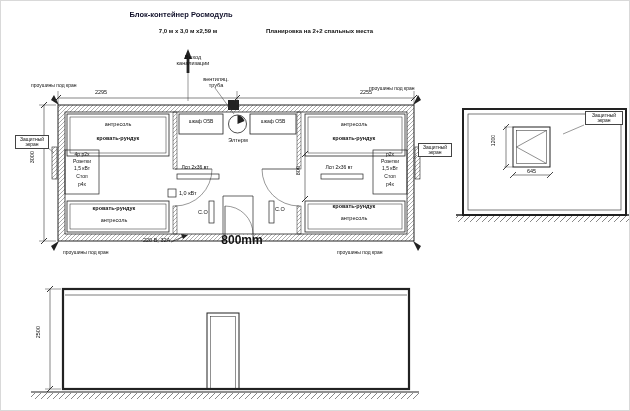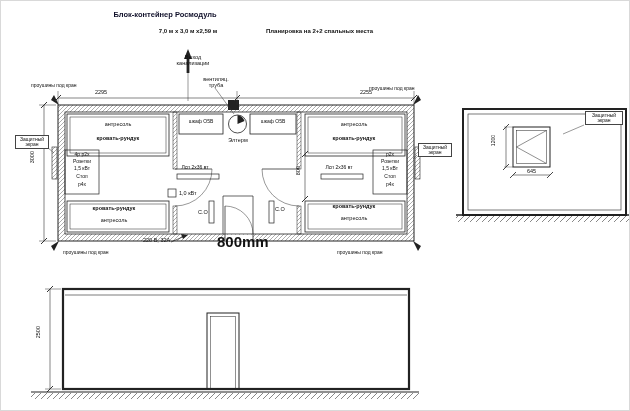--- a/index.html
+++ b/index.html
@@ -6,21 +6,21 @@
   .canvas{
     position:relative;width:630px;height:411px;background:#fff;
     font-family:"Liberation Sans", sans-serif;color:#111;
     overflow:hidden;border:1px solid #d9d9d9;box-sizing:border-box;
   }
   svg{position:absolute;left:0;top:0;}
   .lbl{position:absolute;font-size:6px;line-height:1.12;color:#111;text-align:center;}
   .s5{font-size:5px;}
   .s55{font-size:5.5px;}
   .s7{font-size:7.5px;}
-  .s9{font-size:15px;}
+  .s9{font-size:12px;}
   .bold{font-weight:bold;}
   .nowrap{white-space:nowrap;}
   .leftal{text-align:left;}
   .boxed{border:0.5px solid #444;background:#fff;padding:0.5px 1px;}
   .vtext{writing-mode:vertical-rl;transform:rotate(180deg);white-space:nowrap;}
   .navy{color:#10102a;}
 </style>
 </head>
 <body>
 
@@ -187,21 +187,21 @@
         <line x1="46" y1="291" x2="52" y2="285" stroke-width="1"></line>
         <line x1="46" y1="391" x2="52" y2="385" stroke-width="1"></line>
       </g>
       <g>
         <line x1="30" y1="391" x2="418" y2="391" stroke="#222" stroke-width="1.2"></line>
         <rect x="30" y="392" width="388" height="6" fill="url(#ground)"></rect>
       </g>
     </g>
   </svg>
 
-  <div class="lbl s7 bold navy" style="left:44px;top:10px;width:240px;">Блок-контейнер Росмодуль</div>
+  <div class="lbl s7 bold navy" style="left:60px;top:10px;width:240px;">Блок-контейнер Росмодуль</div>
   <div class="lbl bold" style="left:127px;top:27px;width:120px;">7,0 м х  3,0 м х2,59 м</div>
   <div class="lbl bold leftal" style="left:265px;top:27px;width:170px;">Планировка на 2+2 спальных  места</div>
 
   <div class="lbl s55" style="left:168px;top:53px;width:48px;">Выход канализации</div>
   <div class="lbl s55" style="left:197px;top:75px;width:36px;">вентиляц. труба</div>
 
   <div class="lbl s55" style="left:75px;top:88px;width:50px;">2295</div>
   <div class="lbl s55" style="left:340px;top:88px;width:50px;">2255</div>
 
   <div class="lbl s5 nowrap" style="left:30px;top:82px;">проушины под кран</div>

